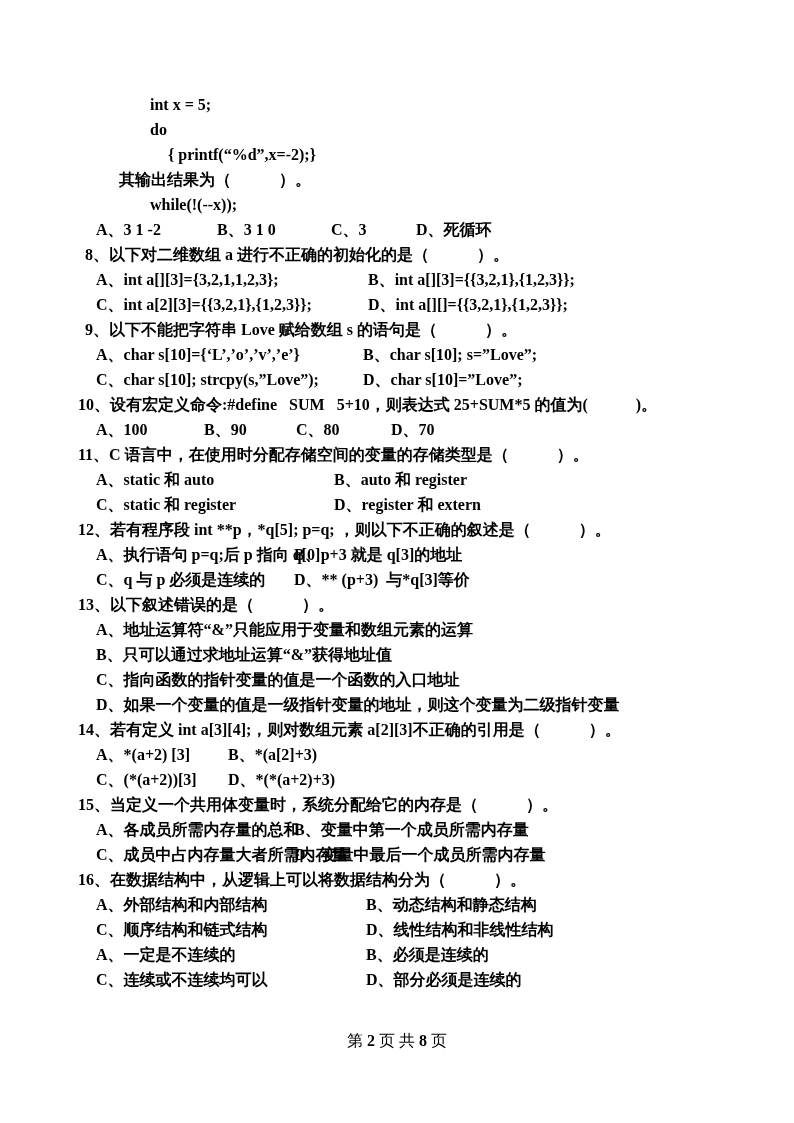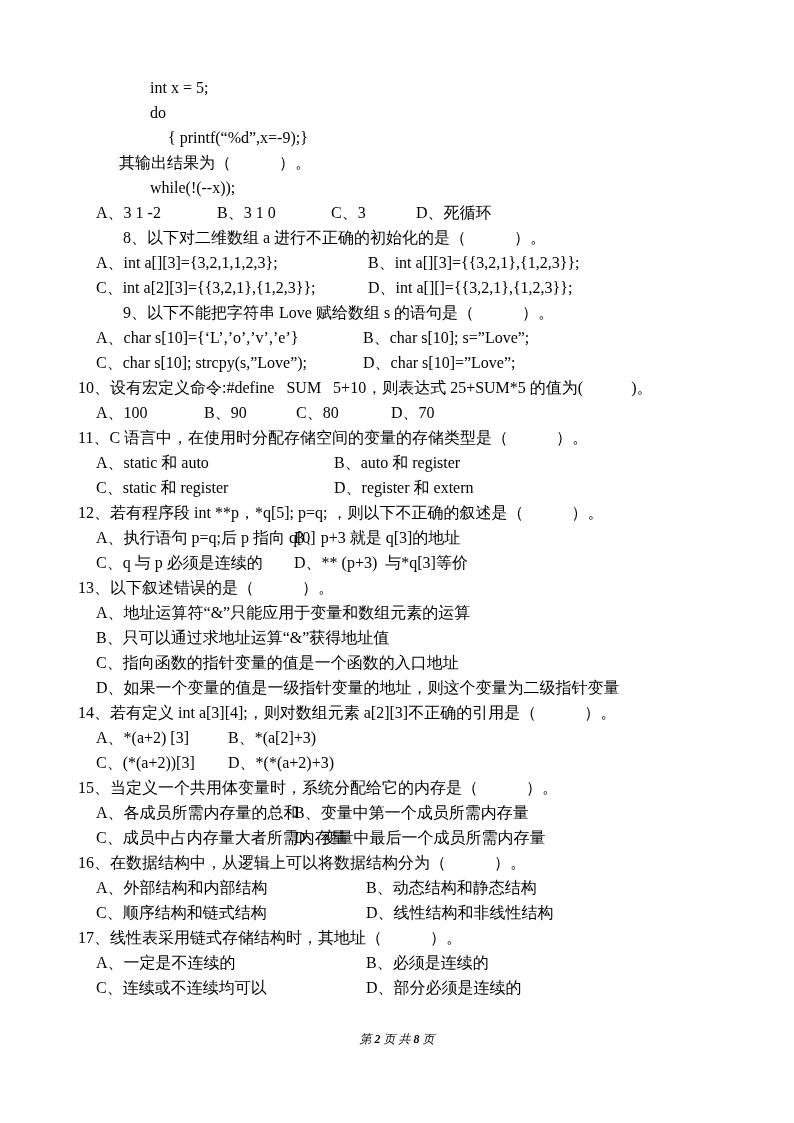--- a/index.html
+++ b/index.html
@@ -1,44 +1,44 @@
 <!DOCTYPE html>
 <html><head>
 <meta charset="utf-8">
 <style>
   html,body{margin:0;padding:0;background:#ffffff;}
   .page{
     width:794px;height:1123px;background:#ffffff;position:relative;overflow:hidden;
     font-family:"Liberation Serif","DejaVu Serif",serif;font-size:16px;color:#000;
   }
-  .content{position:absolute;top:75px;left:0;width:100%;}
+  .content{position:absolute;top:92px;left:0;width:100%;font-weight:bold;}
   .line{height:25px;line-height:25px;white-space:pre;}
   .ind-code{padding-left:150px;}
   .ind-code2{padding-left:168px;}
   .ind-cont{padding-left:119px;}
-  .ind-stem1{padding-left:111px;margin-left:12px;}
+  .ind-stem1{padding-left:85px;}
   .ind-stem2{padding-left:78px;}
   .ind-opt{padding-left:96px;}
   .opt{display:inline-block;}
   .w272{width:272px;}.w267{width:267px;}.w238{width:238px;}.w198{width:198px;}
   .w132{width:132px;}.w270{width:270px;}
   .w121{width:121px;}.w114{width:114px;}.w85{width:85px;}
   .w108{width:108px;}.w92{width:92px;}.w95{width:95px;}
-  .footer{position:absolute;top:1031px;left:0;width:100%;text-align:center;font-size:12px;color:#000;font-style:italic;}
+  .footer{position:absolute;top:1031px;left:0;width:100%;text-align:center;font-size:16px;color:#000;}
   .footer b{font-weight:bold;}
 </style>
 </head>
 <body>
 
 <div class="page">
   <div class="content">
 
     <div class="line ind-code">int x = 5;</div>
     <div class="line ind-code">do</div>
-    <div class="line ind-code2">{ printf(“%d”,x=-9);}</div>
+    <div class="line ind-code2">{ printf(“%d”,x=-2);}</div>
     <div class="line ind-cont">其输出结果为（　　　）。</div>
 
     <div class="line ind-code">while(!(--x));</div>
     <div class="line ind-opt"><span class="opt w121">A、3 1 -2</span><span class="opt w114">B、3 1 0</span><span class="opt w85">C、3</span><span class="opt">D、死循环</span></div>
 
     <div class="line ind-stem1">8、以下对二维数组 a 进行不正确的初始化的是（　　　）。</div>
     <div class="line ind-opt"><span class="opt w272">A、int a[][3]={3,2,1,1,2,3};</span><span class="opt">B、int a[][3]={{3,2,1},{1,2,3}};</span></div>
     <div class="line ind-opt"><span class="opt w272">C、int a[2][3]={{3,2,1},{1,2,3}};</span><span class="opt">D、int a[][]={{3,2,1},{1,2,3}};</span></div>
 
     <div class="line ind-stem1">9、以下不能把字符串 Love 赋给数组 s 的语句是（　　　）。</div>
@@ -67,20 +67,19 @@
     <div class="line ind-opt"><span class="opt w132">C、(*(a+2))[3]</span><span class="opt">D、*(*(a+2)+3)</span></div>
 
     <div class="line ind-stem2">15、当定义一个共用体变量时，系统分配给它的内存是（　　　）。</div>
     <div class="line ind-opt"><span class="opt w198">A、各成员所需内存量的总和</span><span class="opt">B、变量中第一个成员所需内存量</span></div>
     <div class="line ind-opt"><span class="opt w198">C、成员中占内存量大者所需内存量</span><span class="opt">D、变量中最后一个成员所需内存量</span></div>
 
     <div class="line ind-stem2">16、在数据结构中，从逻辑上可以将数据结构分为（　　　）。</div>
     <div class="line ind-opt"><span class="opt w270">A、外部结构和内部结构</span><span class="opt">B、动态结构和静态结构</span></div>
     <div class="line ind-opt"><span class="opt w270">C、顺序结构和链式结构</span><span class="opt">D、线性结构和非线性结构</span></div>
 
-    <div class="line ind-stem2">17、线性表采用链式存储结构时，其地址（　　　）。</div>
     <div class="line ind-opt"><span class="opt w270">A、一定是不连续的</span><span class="opt">B、必须是连续的</span></div>
     <div class="line ind-opt"><span class="opt w270">C、连续或不连续均可以</span><span class="opt">D、部分必须是连续的</span></div>
 
   </div>
 
   <div class="footer"><span>第 </span><b>2</b><span> 页 共 </span><b>8</b><span> 页</span></div>
 </div>
 
 </body></html>

